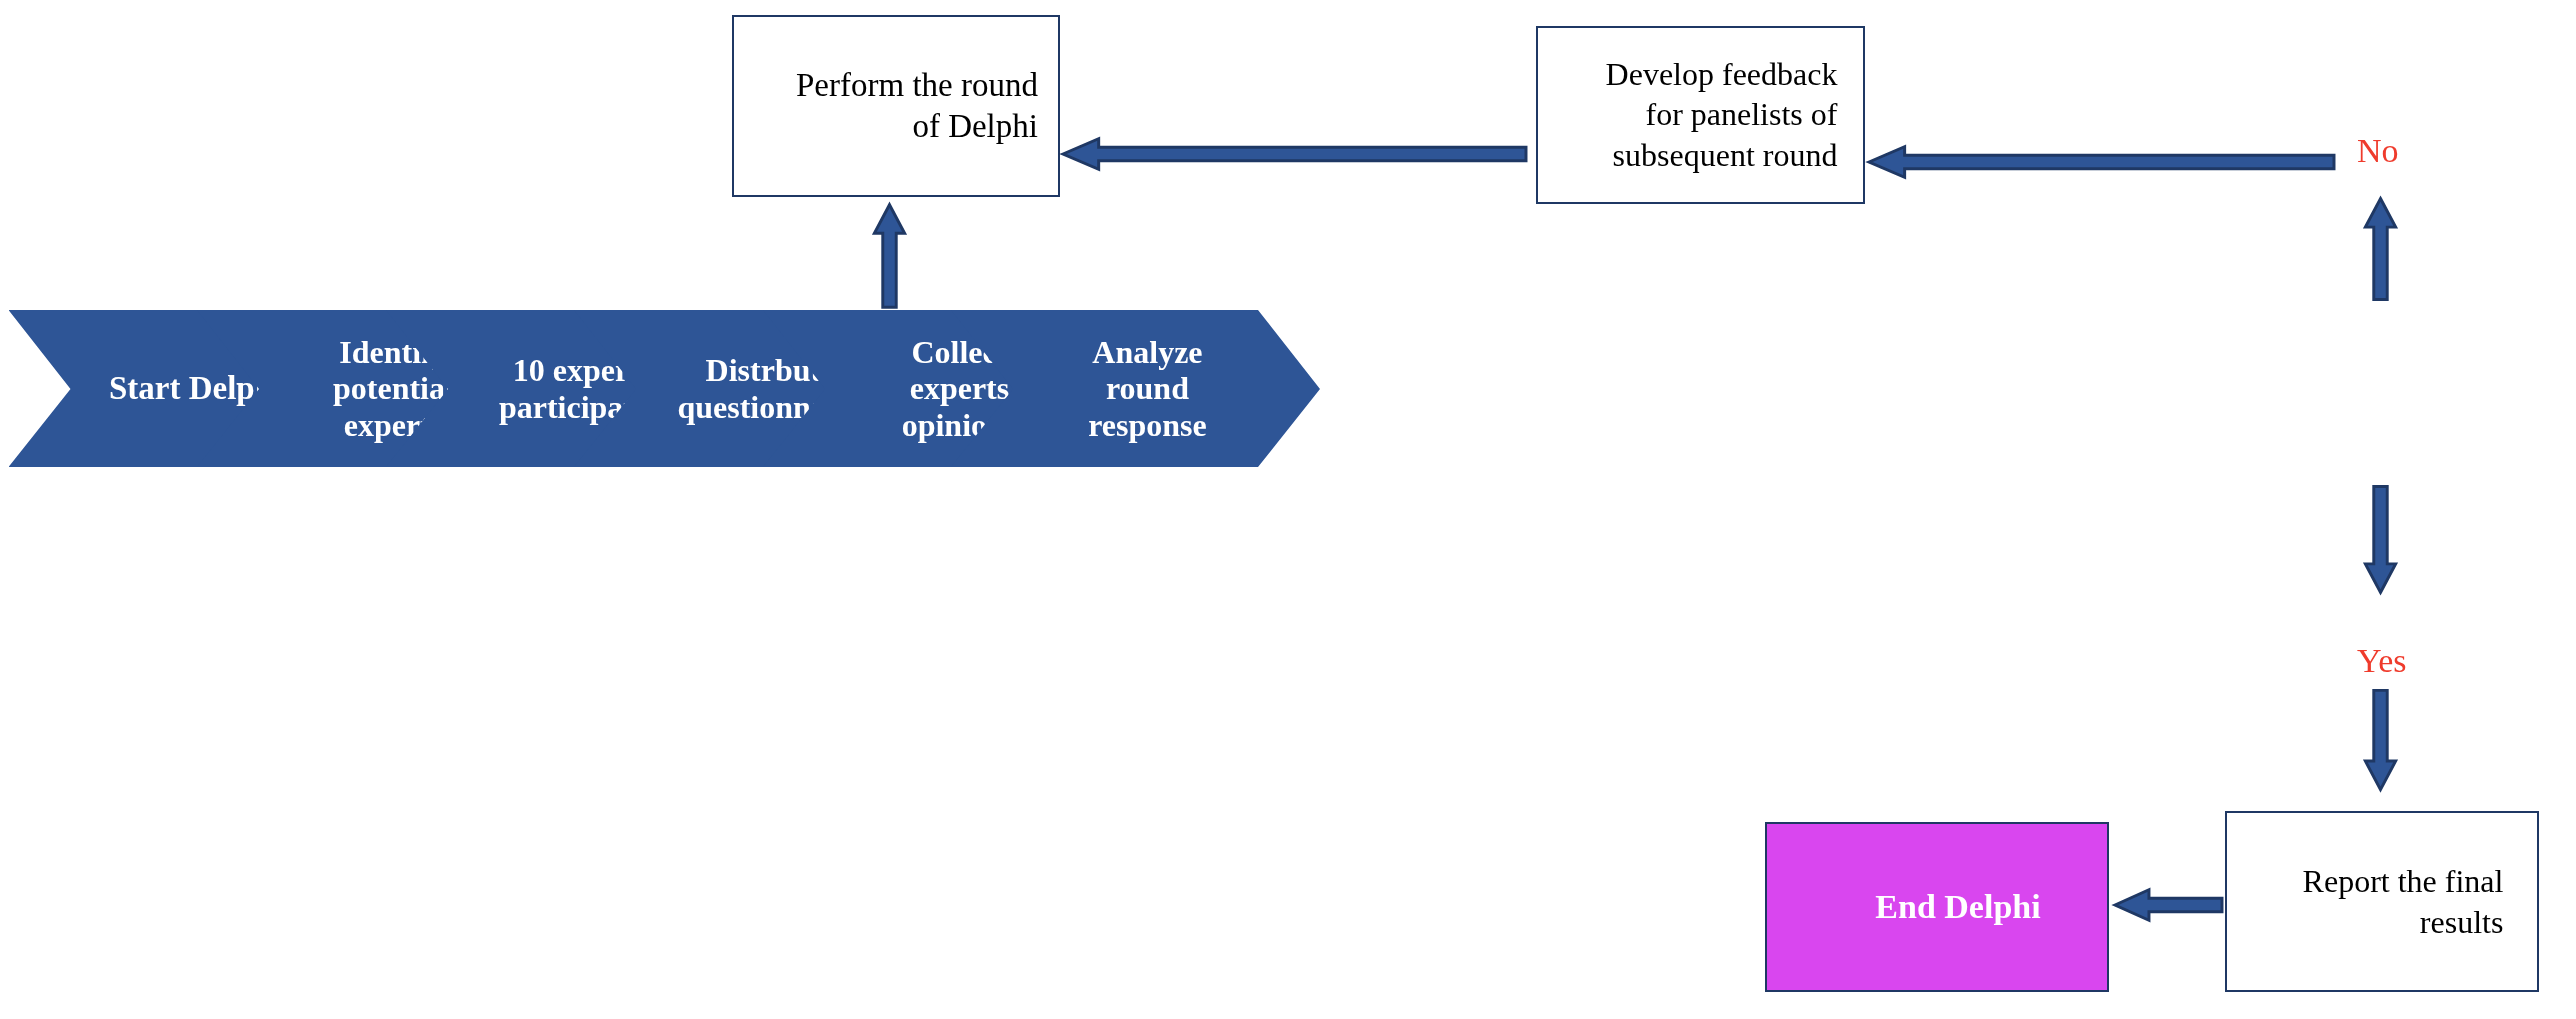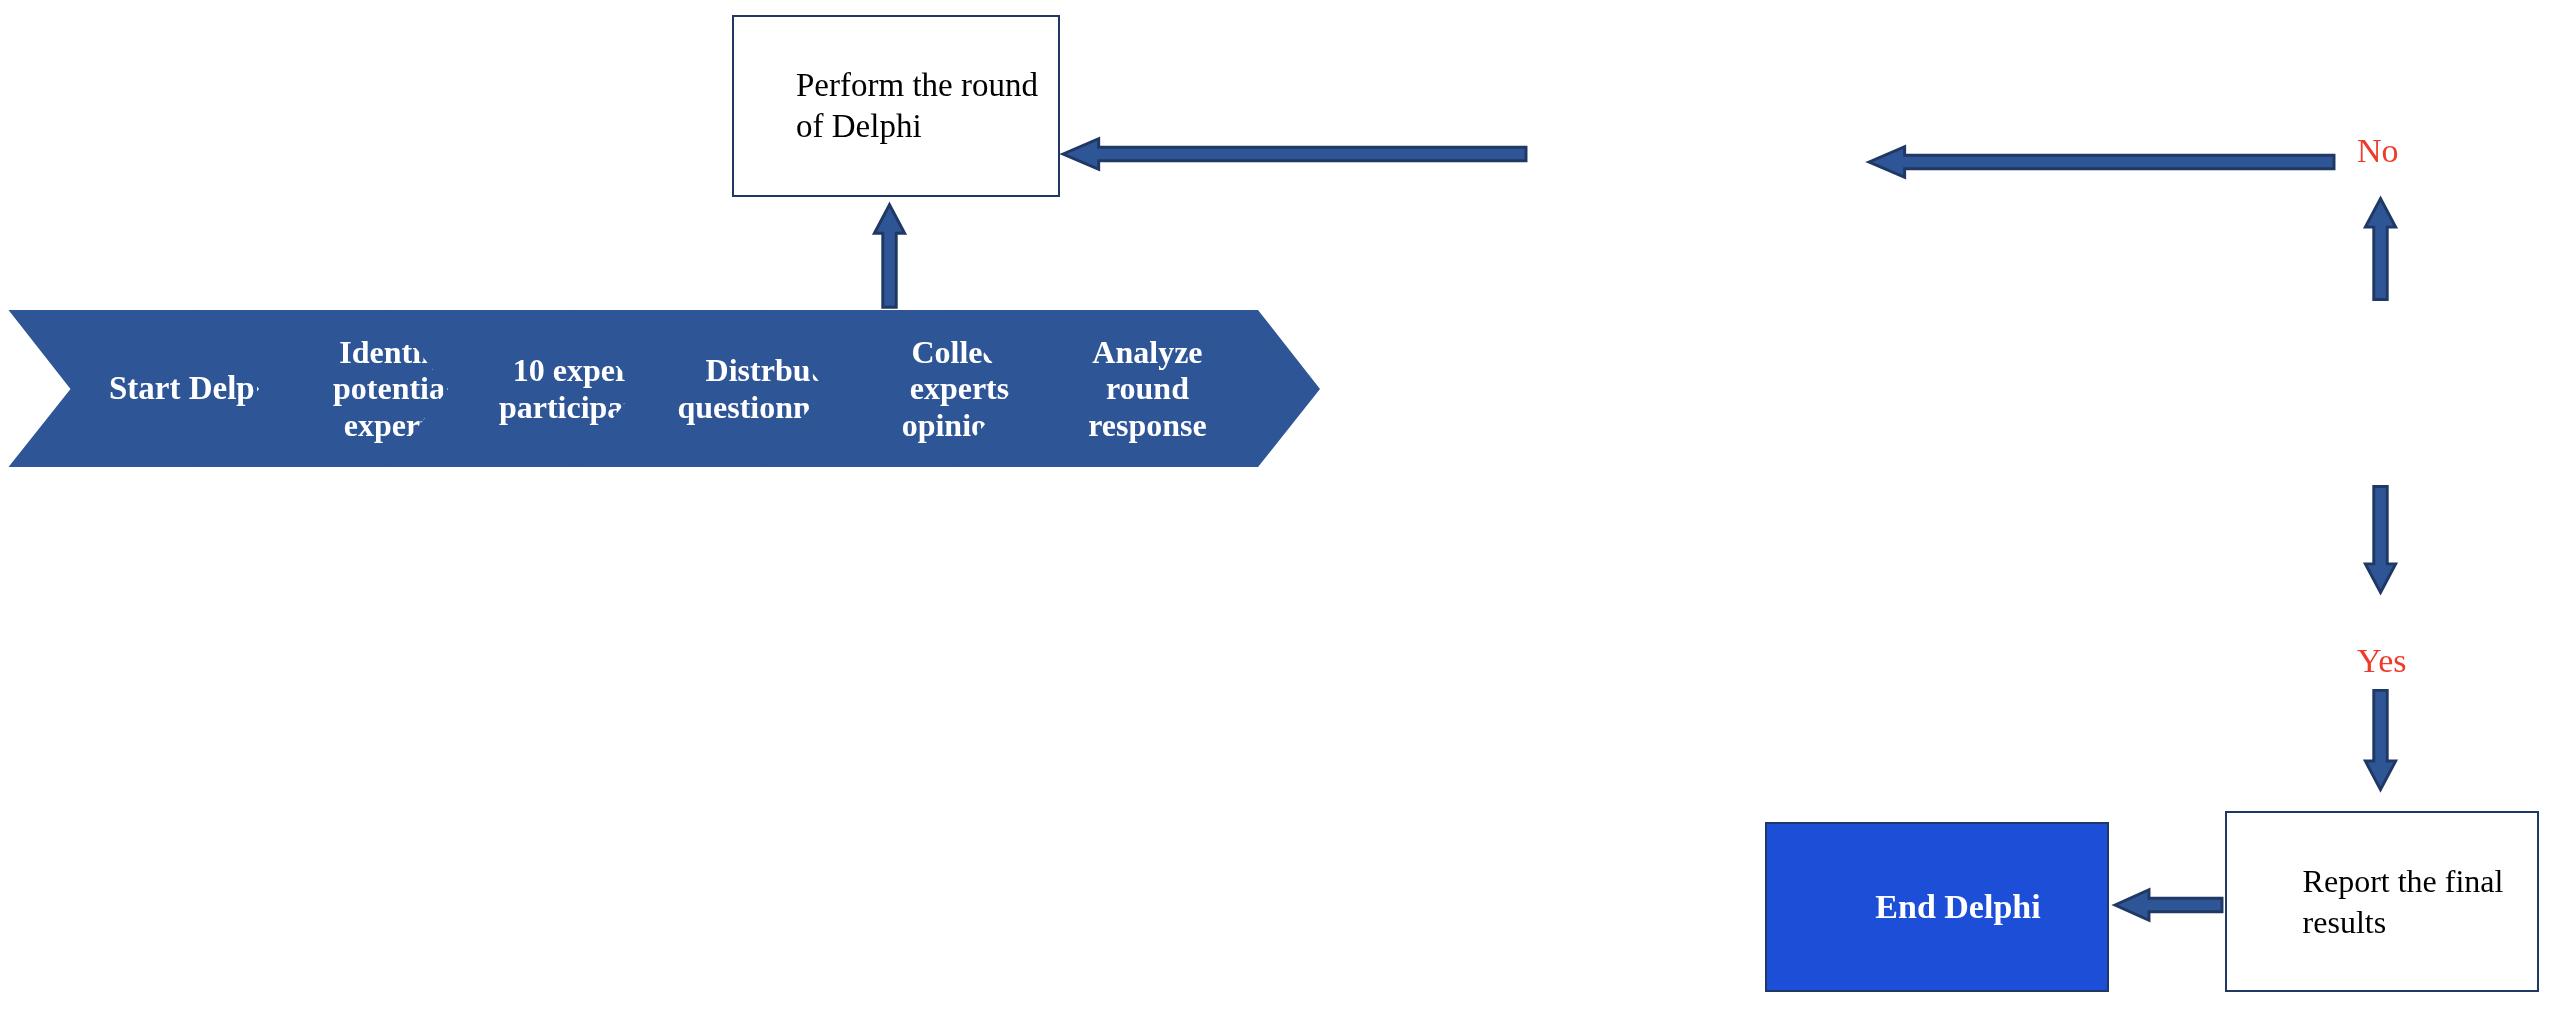--- a/index.html
+++ b/index.html
@@ -27,28 +27,28 @@
   }
   .chev.first .ctext{padding-left:10.2px;}
 
   
   .box{
     position:absolute;
     box-sizing:border-box;
     background:#ffffff;
     border:2.5px solid #1f3864;
     display:flex;align-items:center;justify-content:center;
-    text-align:left;
+    text-align:right;
     color:#000000;
     line-height:1.26;
     white-space:pre-line;
     padding-left:42px;
   }
   .box.filled{
-    background:#1d4ed8;
+    background:#d946ef;
     color:#ffffff;
     font-weight:700;
   }
 
   
   .arrow{position:absolute;}
   .arrow svg{display:block;overflow:visible;}
 
   
   .dlabel{
@@ -63,20 +63,25 @@
 </head>
 <body>
 
 <div id="stage">
 
   <div class="box" style="left:732px;top:15.3px;width:328px;height:182px;font-size:33px;">
     <span>Perform the round
 of Delphi</span>
   </div>
 
+  <div class="box" style="left:1536px;top:25.5px;width:329px;height:178px;font-size:32px;">
+    <span>Develop feedback
+for panelists of
+subsequent round</span>
+  </div>
 
   <div class="arrow" style="left:1063px;top:136px;width:463px;height:36px;">
     <svg width="463" height="36" viewBox="0 0 545 42">
       <polygon points="0,21 42,3 42,13 545,13 545,29 42,29 42,39" fill="#2e5596" stroke="#1f3864" stroke-width="3.5"></polygon>
     </svg>
   </div>
 
   <div class="arrow" style="left:1869px;top:144px;width:465px;height:36px;">
     <svg width="465" height="36" viewBox="0 0 548 42">
       <polygon points="0,21 42,3 42,13 548,13 548,29 42,29 42,39" fill="#2e5596" stroke="#1f3864" stroke-width="3.5"></polygon>

